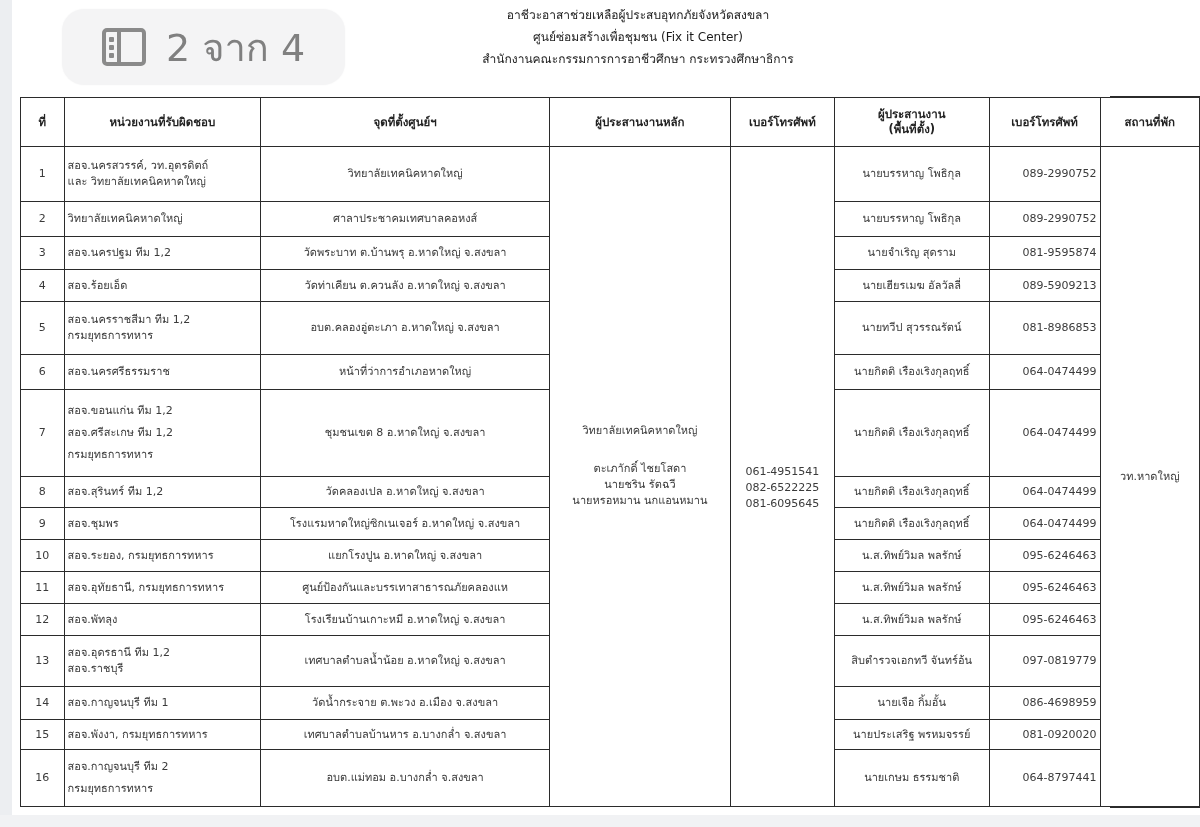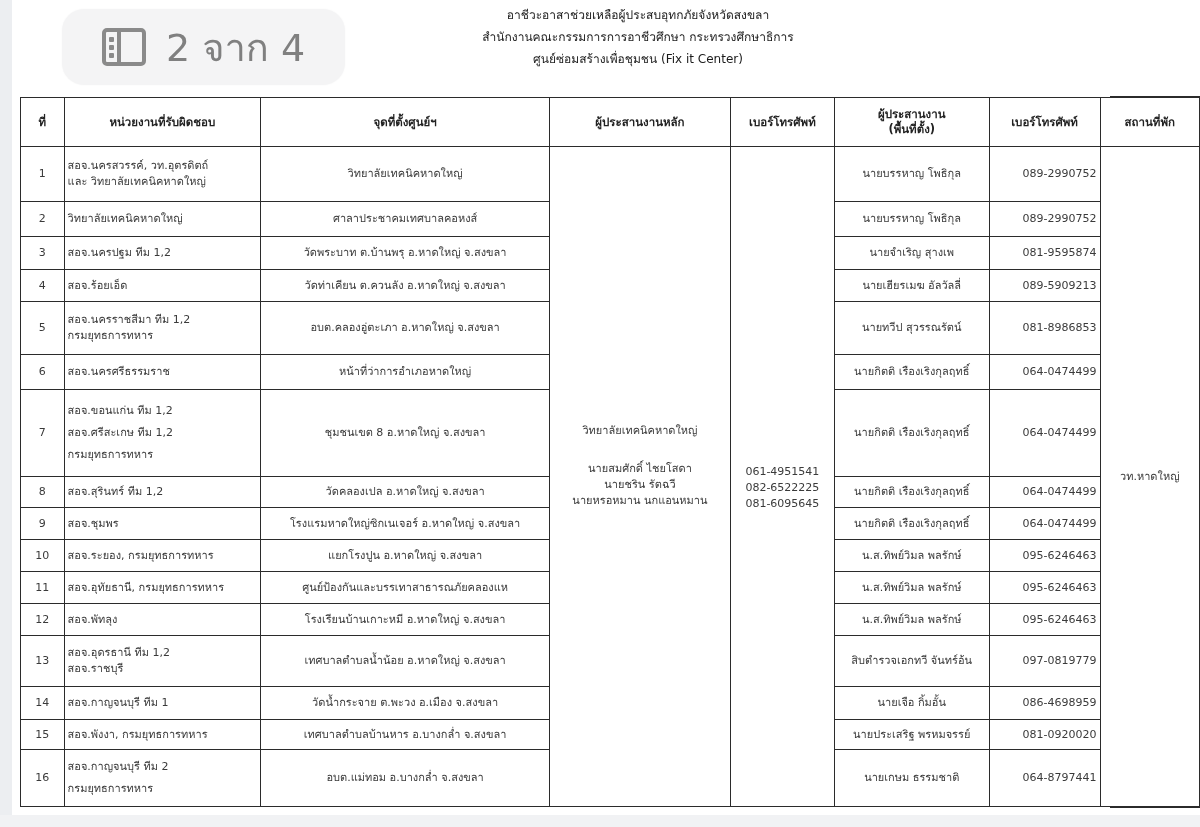--- a/index.html
+++ b/index.html
@@ -89,22 +89,22 @@
     <span class="divider"></span>
     <span class="dot" style="top:5px"></span>
     <span class="dot" style="top:13px"></span>
     <span class="dot" style="top:21px"></span>
   </div>
   <span class="pill-text">2 จาก 4</span>
 </div>
 
 <div class="doc-header">
   <div>อาชีวะอาสาช่วยเหลือผู้ประสบอุทกภัยจังหวัดสงขลา</div>
+  <div>ศูนย์ซ่อมสร้างเพื่อชุมชน (Fix it Center)</div>
   <div>สำนักงานคณะกรรมการการอาชีวศึกษา กระทรวงศึกษาธิการ</div>
-  <div>ศูนย์ซ่อมสร้างเพื่อชุมชน (Fix it Center)</div>
 </div>
 
 <table class="grid">
   <colgroup>
     <col style="width:44px">
     <col style="width:198px">
     <col style="width:293px">
     <col style="width:183px">
     <col style="width:105px">
     <col style="width:155px">
@@ -131,21 +131,21 @@
     <tr style="height:55px">
       <td class="c-no">1</td>
       <td class="c-unit">
         <span class="line">สอจ.นครสวรรค์, วท.อุตรดิตถ์</span>
         <span class="line">และ วิทยาลัยเทคนิคหาดใหญ่</span>
       </td>
       <td class="c-loc">วิทยาลัยเทคนิคหาดใหญ่</td>
       <td class="c-main" rowspan="16">
         <span class="line">วิทยาลัยเทคนิคหาดใหญ่</span>
         <span class="gap"></span>
-        <span class="line">นายสมศักดิ์ ไชยโสดา</span>
+        <span class="line">ตะเภาักดิ์ ไชยโสดา</span>
         <span class="line">นายชริน รัตฉวี</span>
         <span class="line">นายหรอหมาน นกแอนหมาน</span>
         <span class="gap"></span>
       </td>
       <td class="c-mainphone" rowspan="16">
         <span class="gap"></span>
         <span class="gap"></span>
         <span class="line">061-4951541</span>
         <span class="line">082-6522225</span>
         <span class="line">081-6095645</span>
@@ -165,21 +165,21 @@
       <td class="c-coord">นายบรรหาญ โพธิกุล</td>
       <td class="c-phone">089-2990752</td>
     </tr>
 
     <tr style="height:33px">
       <td class="c-no">3</td>
       <td class="c-unit">
           <span class="line">สอจ.นครปฐม ทีม 1,2</span>
         </td>
       <td class="c-loc">วัดพระบาท ต.บ้านพรุ อ.หาดใหญ่ จ.สงขลา</td>
-      <td class="c-coord">นายจำเริญ สุางเพ</td>
+      <td class="c-coord">นายจำเริญ สุดราม</td>
       <td class="c-phone">081-9595874</td>
     </tr>
 
     <tr style="height:32px">
       <td class="c-no">4</td>
       <td class="c-unit">
           <span class="line">สอจ.ร้อยเอ็ด</span>
         </td>
       <td class="c-loc">วัดท่าเคียน ต.ควนลัง อ.หาดใหญ่ จ.สงขลา</td>
       <td class="c-coord">นายเฮียรเมฆ อัลวัลลี่</td>

